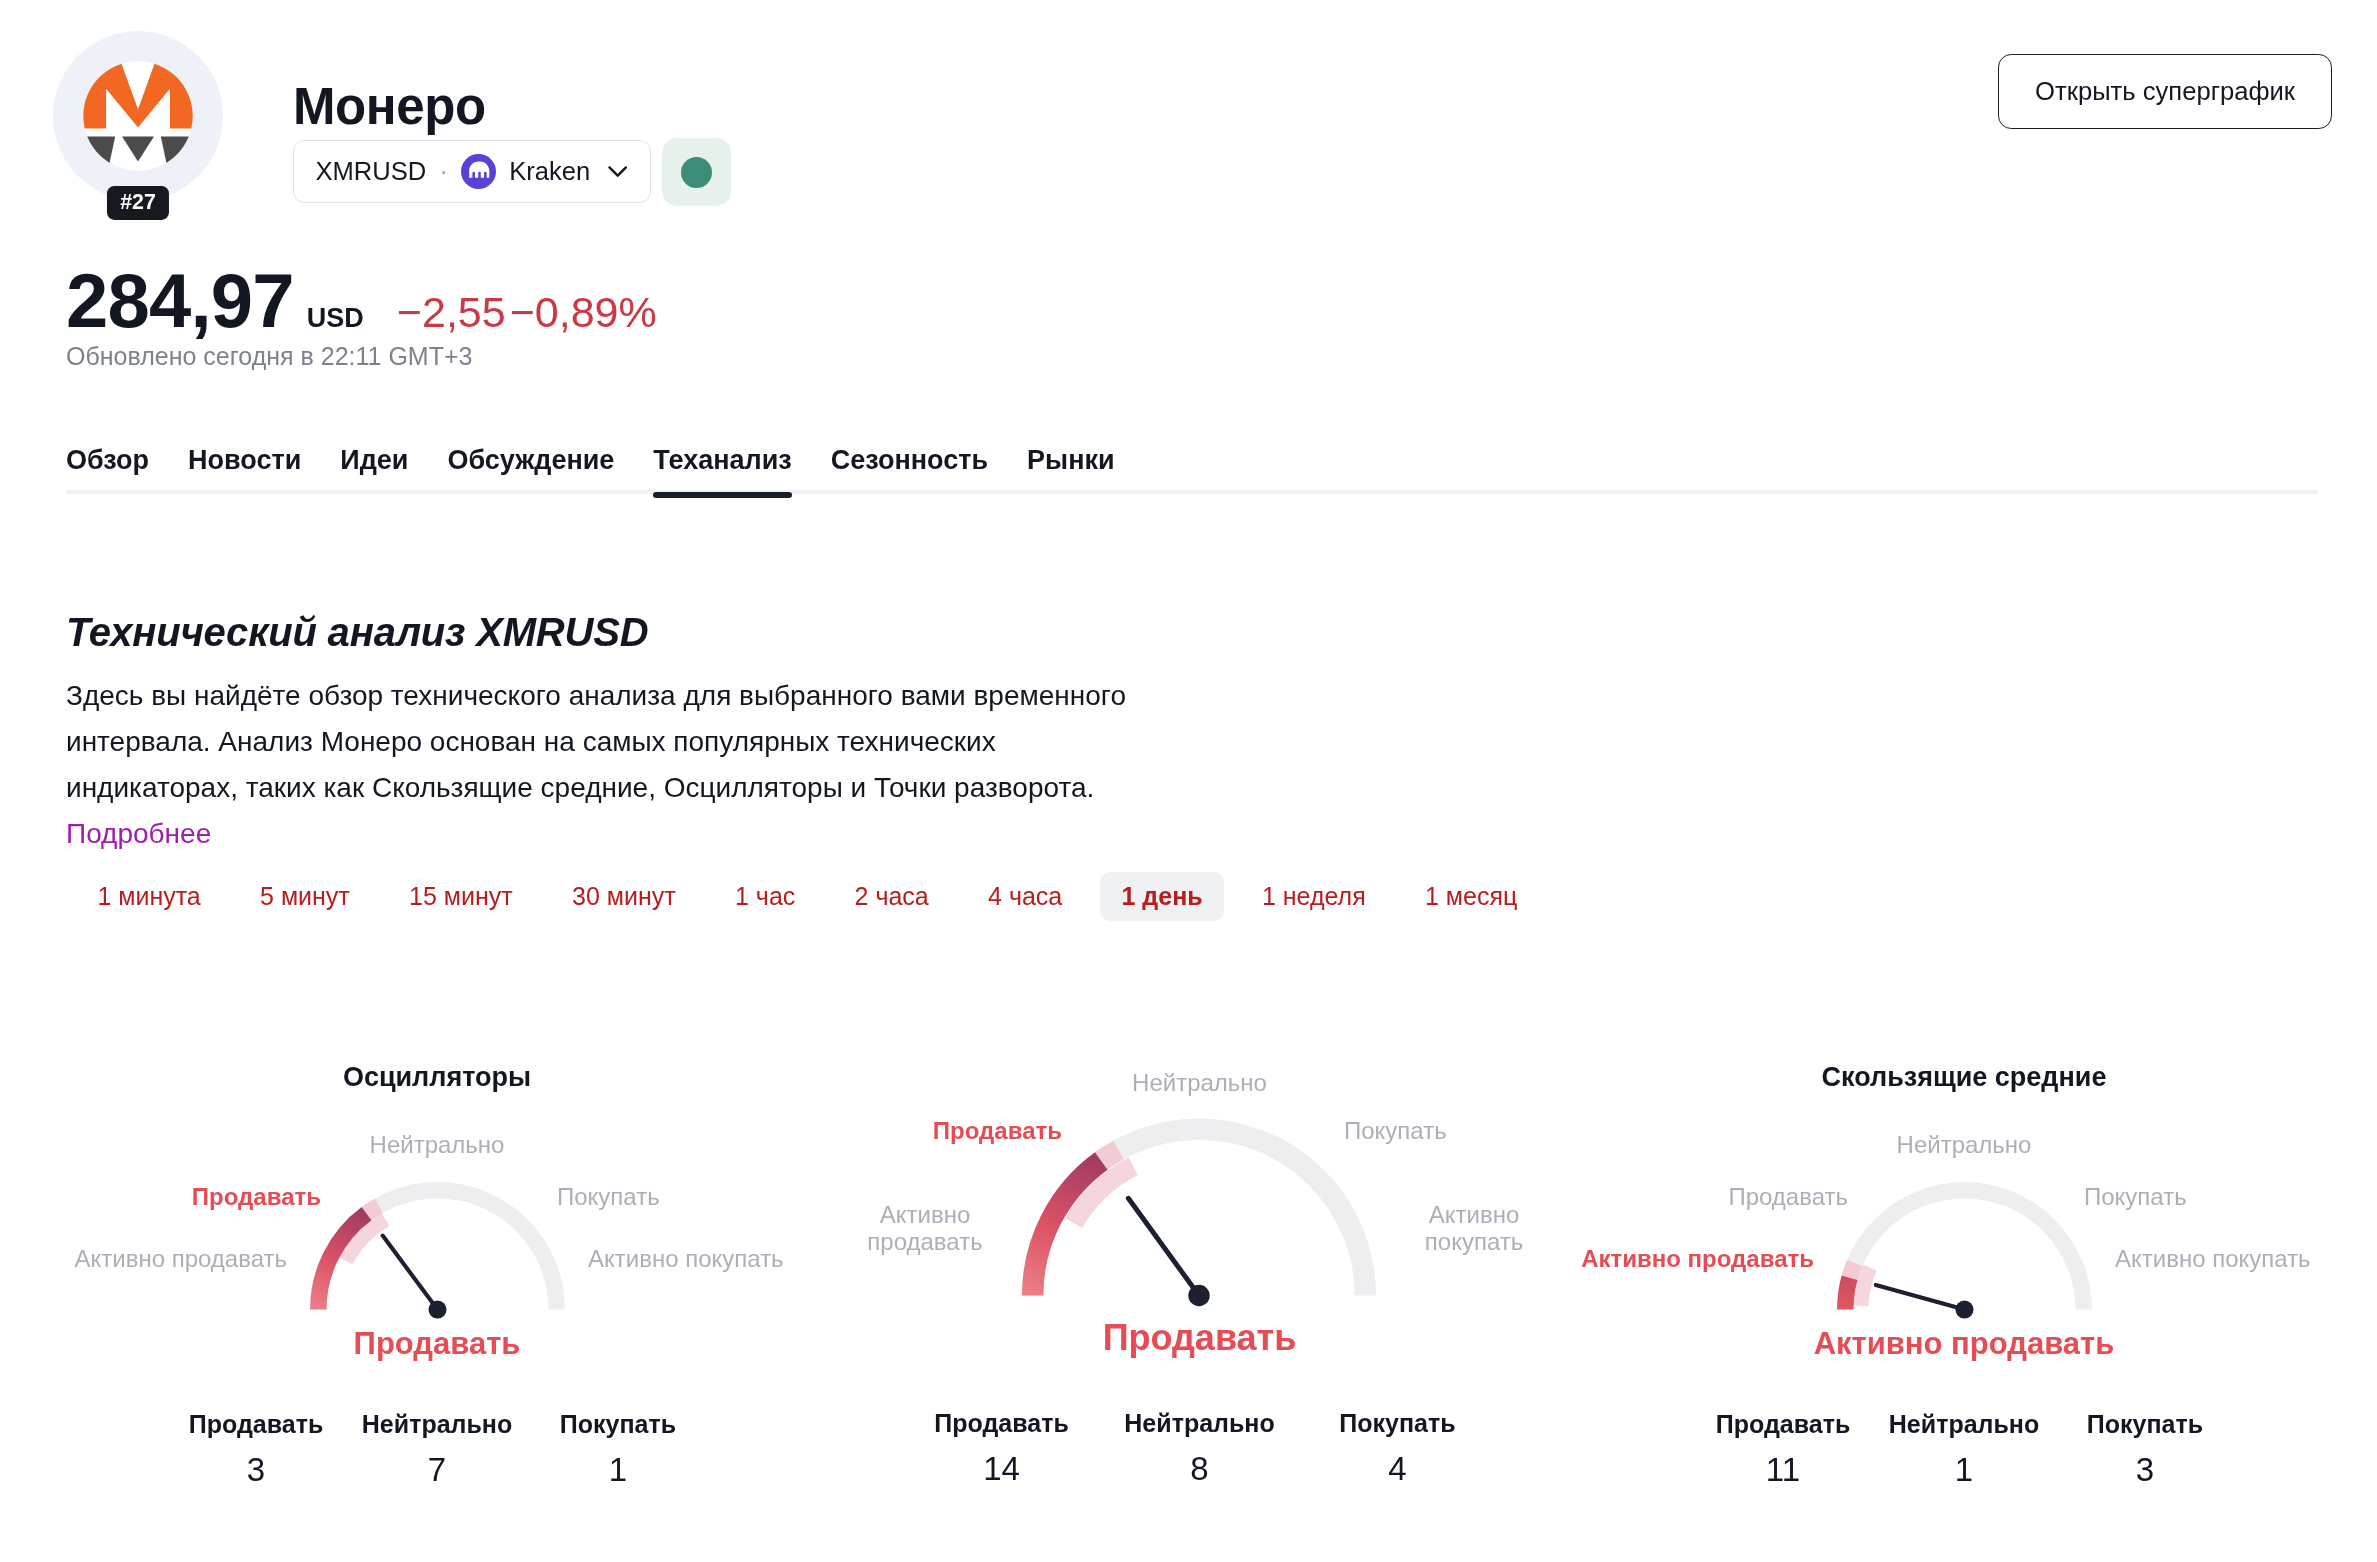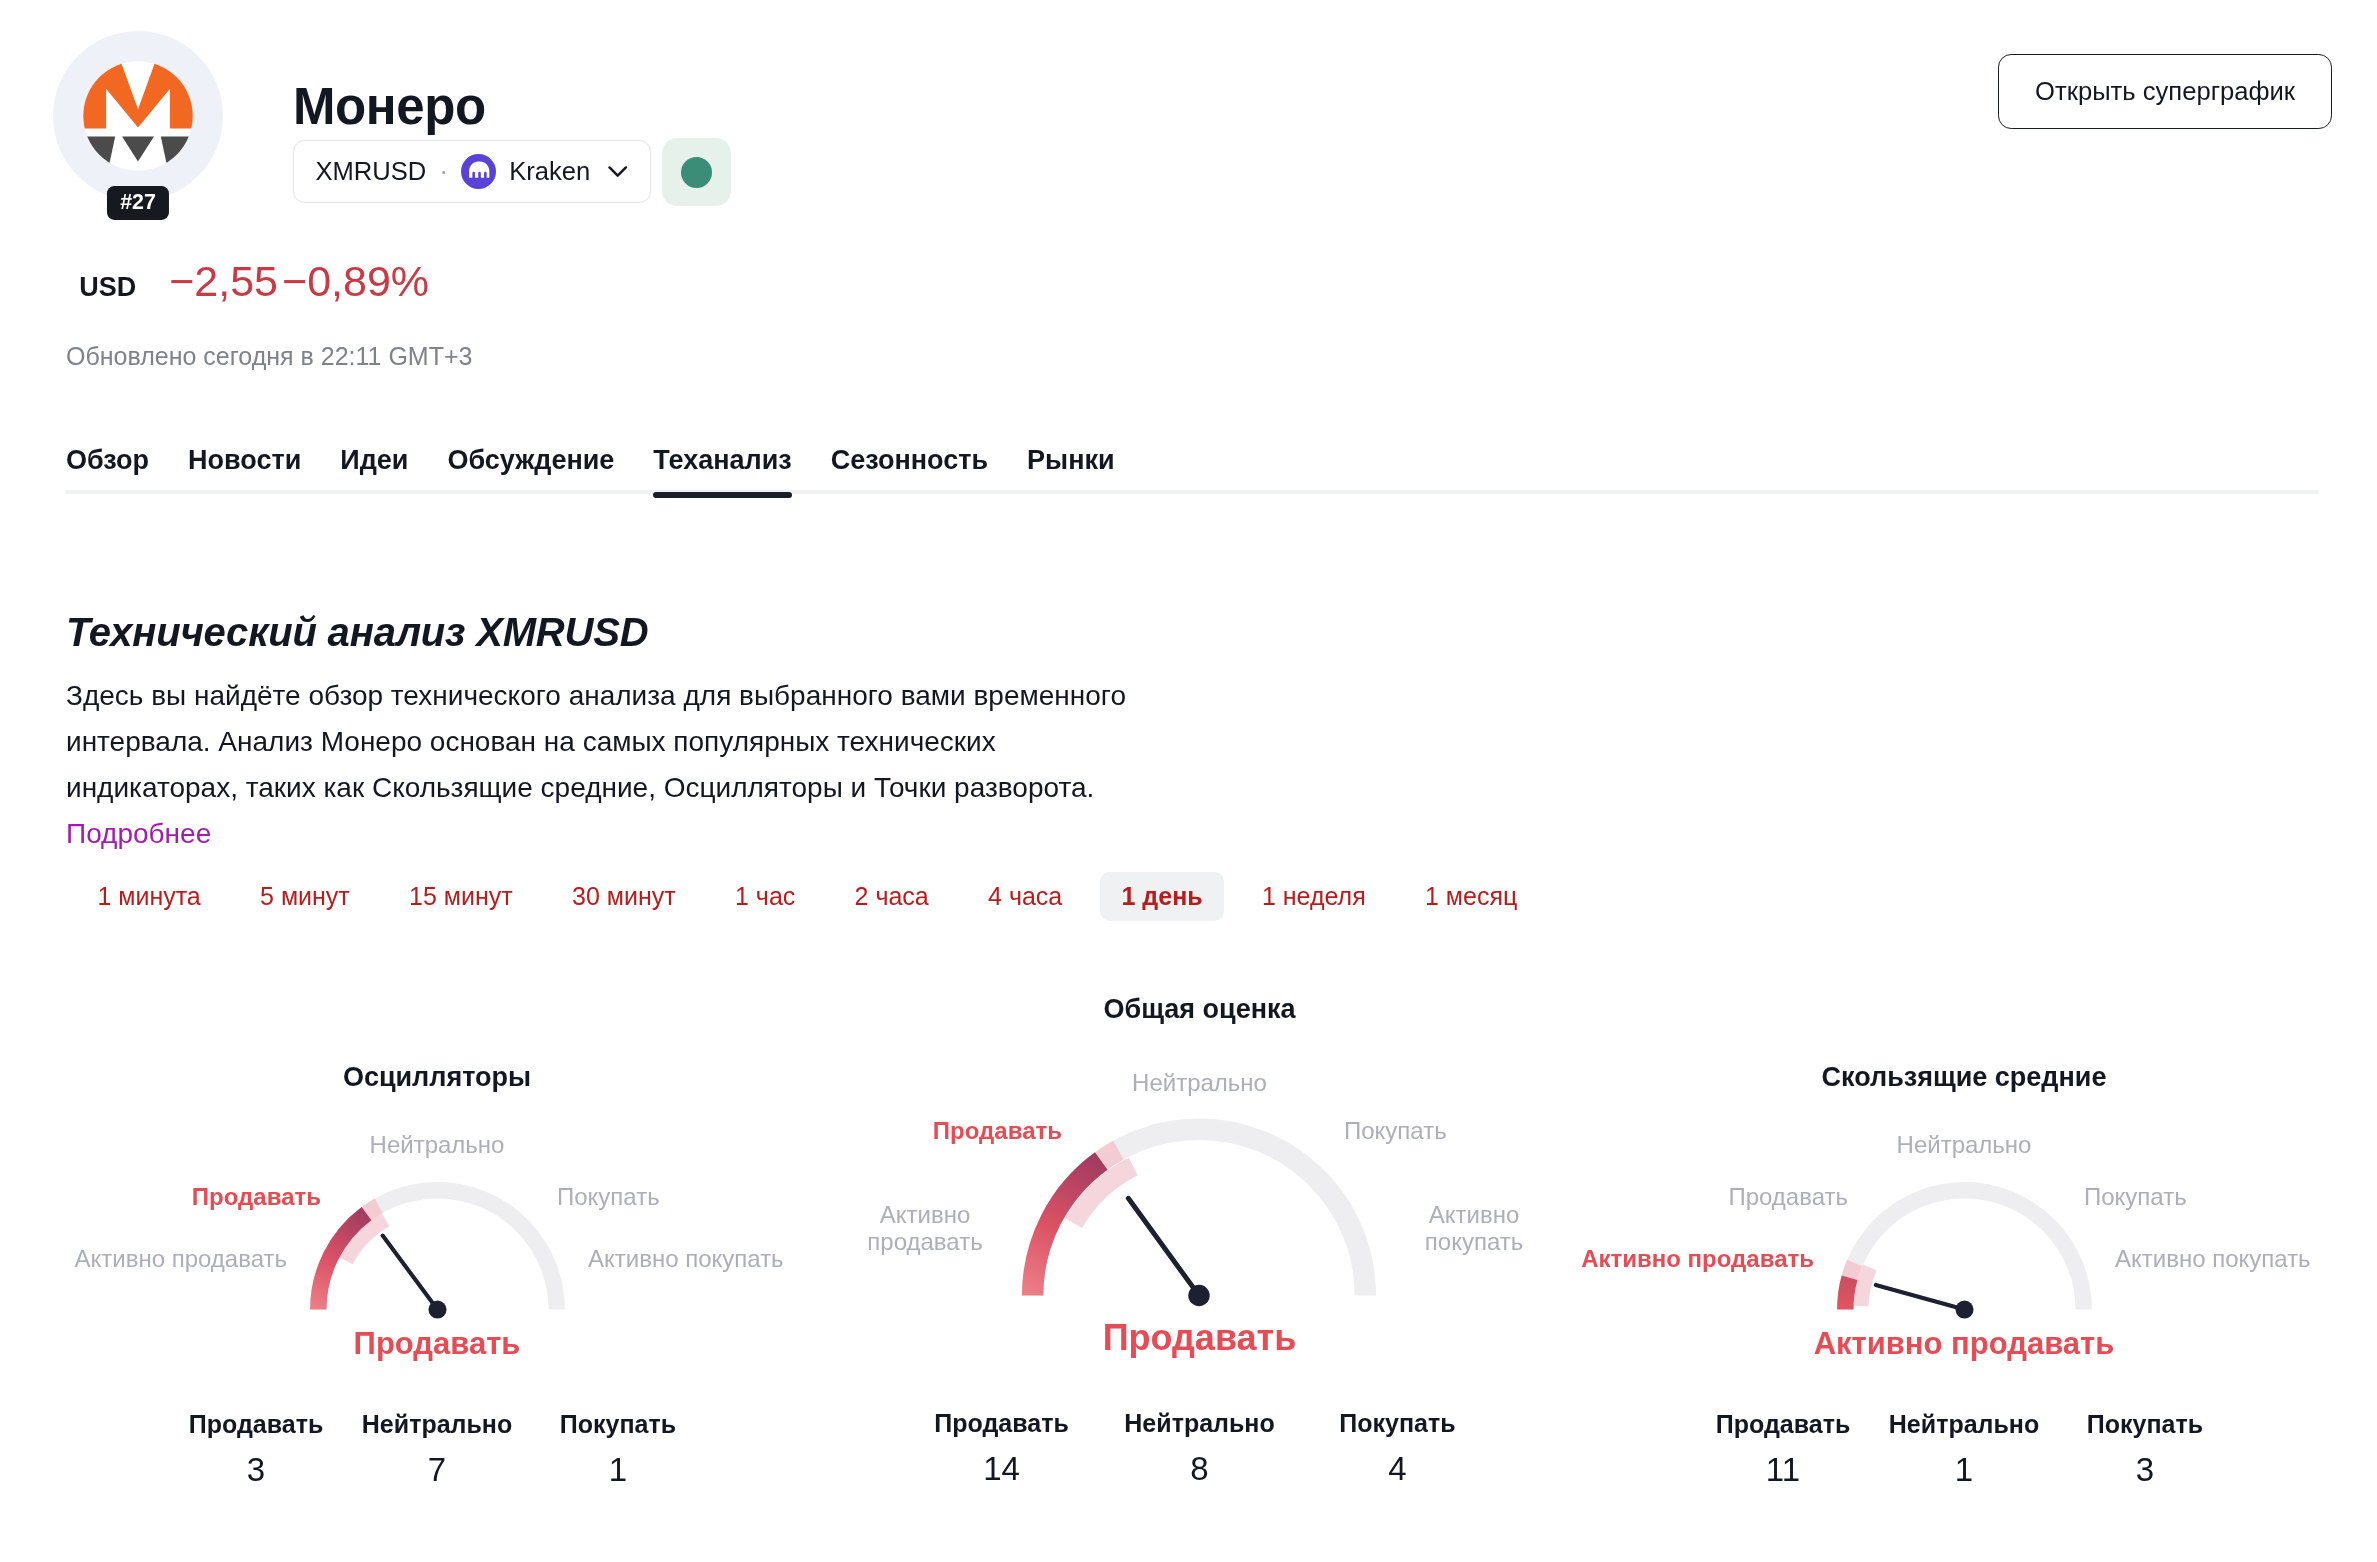--- a/index.html
+++ b/index.html
@@ -113,20 +113,21 @@
   </svg>
 </div>
 
 <div class="status-badge">
   <div class="status-dot"></div>
 </div>
 
 <button class="open-chart-btn">Открыть суперграфик</button>
 
 <div class="price-row">
+  <span class="price-val">284,97</span>
   <span class="price-cur">USD</span>
   <span class="price-chg">
     <span>−2,55</span>
     <span>−0,89%</span>
   </span>
 </div>
 <div class="updated">Обновлено сегодня в 22:11 GMT+3</div>
 
 <nav class="tabs">
   <span class="tab">Обзор</span>
@@ -191,21 +192,20 @@
       <div class="cv">7</div>
     </div>
     <div class="g-col w220">
       <div class="cl">Покупать</div>
       <div class="cv">1</div>
     </div>
   </div>
 </div>
 
 <div class="gauge" style="left:787px;top:987px;width:825px;height:536px;">
-  <div class="g-title" style="top:6.6px;">Общая оценка</div>
   <div class="g-lab" style="top:82px;left:0;width:100%;text-align:center;">Нейтрально</div>
   <div class="g-lab hot" style="top:130px;right:550px;">Продавать</div>
   <div class="g-lab" style="top:130px;left:557px;">Покупать</div>
   <div class="g-lab two" style="top:214px;right:617px;">Активно продавать</div>
   <div class="g-lab two" style="top:214px;left:617px;">Активно покупать</div>
   <svg class="g-svg" style="left:206px;top:115px;" width="412" height="210" viewBox="0 0 500 255">
     <defs>
       <linearGradient id="gfill1" gradientUnits="userSpaceOnUse" x1="48" y1="235" x2="131.3" y2="71.6">
         <stop offset="0" stop-color="#EC7E88"></stop>
           <stop offset="0.45" stop-color="#DC5365"></stop>

